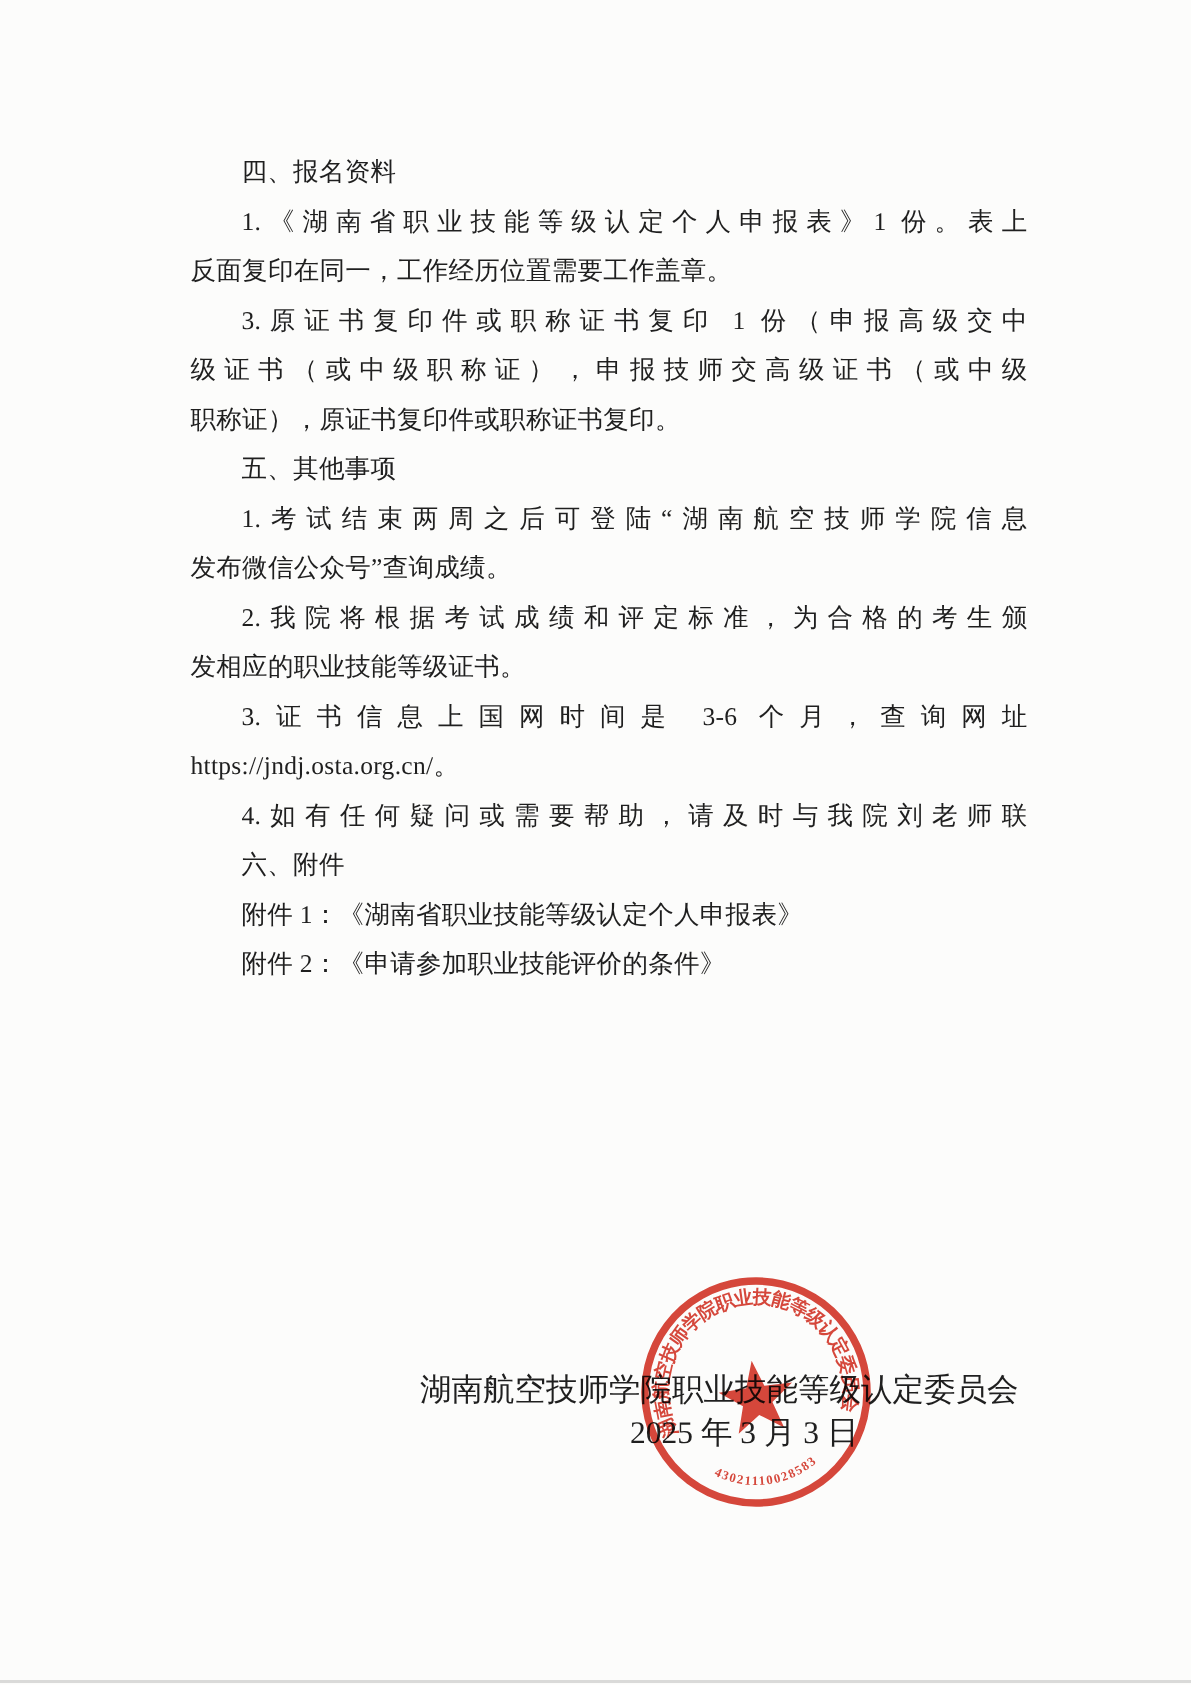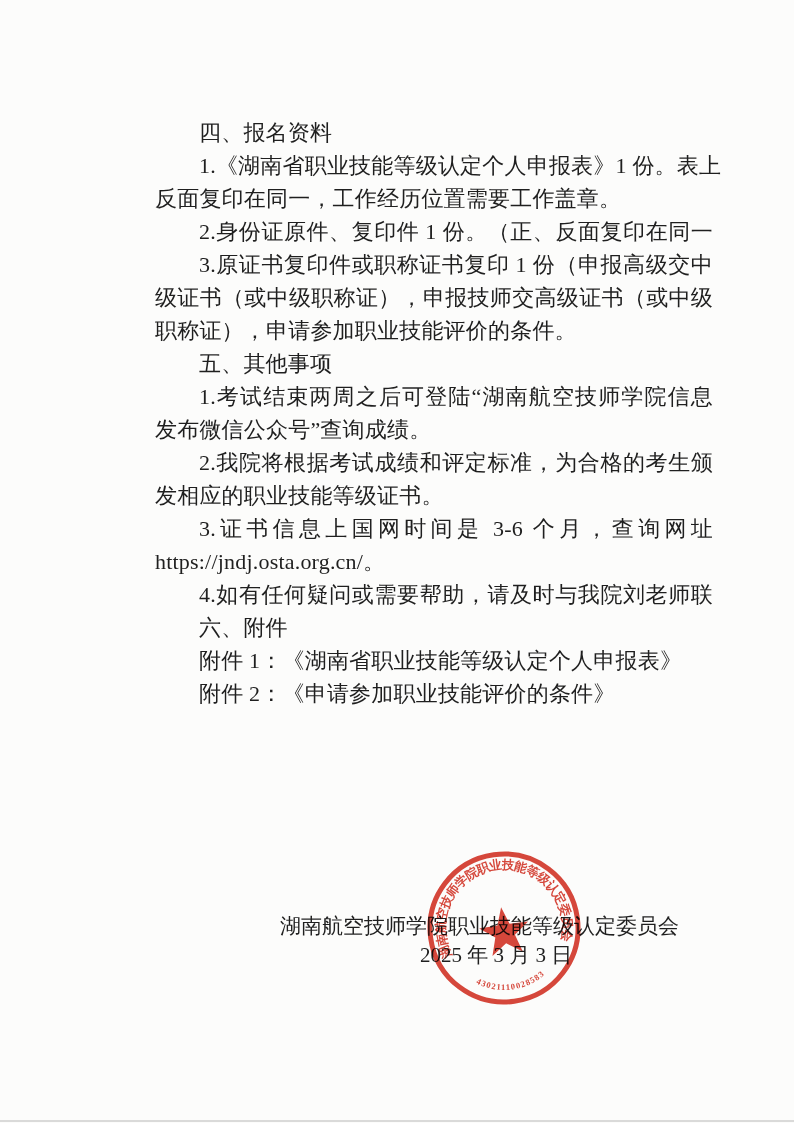--- a/index.html
+++ b/index.html
@@ -13,25 +13,24 @@
     background: #fcfcfb;
     overflow: hidden;
     font-family: "Liberation Serif", serif;
     color: #1f1f1f;
   }
 
   
   .doc {
     position: absolute;
     left: 127px;
-    top: 116px;
+    top: 98px;
     width: 558px;
-    font-size: 22px;
+    font-size: 17px;
     line-height: 33px;
-    margin-left: 28px;
   }
   .line {
     height: 33px;
     white-space: nowrap;
     text-align: left;
     letter-spacing: 0.2px;
   }
   .line.indent { text-indent: 2em; }
   .line.fill {
     text-align: justify;
@@ -80,24 +79,23 @@
 </style>
 </head>
 <body>
 
 <div class="page">
 
   <div class="doc">
     <div class="line indent">四、报名资料</div>
     <div class="line indent fill">1.《湖南省职业技能等级认定个人申报表》1 份。表上</div>
     <div class="line">反面复印在同一，工作经历位置需要工作盖章。</div>
-    <div class="line indent fill">2.身份证原件、复印件 1 份。（正、反面复印在同一</div>
     <div class="line indent fill">3.原证书复印件或职称证书复印 1 份（申报高级交中</div>
     <div class="line fill">级证书（或中级职称证），申报技师交高级证书（或中级</div>
-    <div class="line">职称证），申请参加职业技能评价的条件。</div>
+    <div class="line">职称证），原证书复印件或职称证书复印。</div>
     <div class="line indent">五、其他事项</div>
     <div class="line indent fill">1.考试结束两周之后可登陆“湖南航空技师学院信息</div>
     <div class="line">发布微信公众号”查询成绩。</div>
     <div class="line indent fill">2.我院将根据考试成绩和评定标准，为合格的考生颁</div>
     <div class="line">发相应的职业技能等级证书。</div>
     <div class="line indent fill">3.证书信息上国网时间是 3-6 个月，查询网址</div>
     <div class="line">https://jndj.osta.org.cn/。</div>
     <div class="line indent fill">4.如有任何疑问或需要帮助，请及时与我院刘老师联</div>
     <div class="line indent">六、附件</div>
     <div class="line indent">附件 1：《湖南省职业技能等级认定个人申报表》</div>

